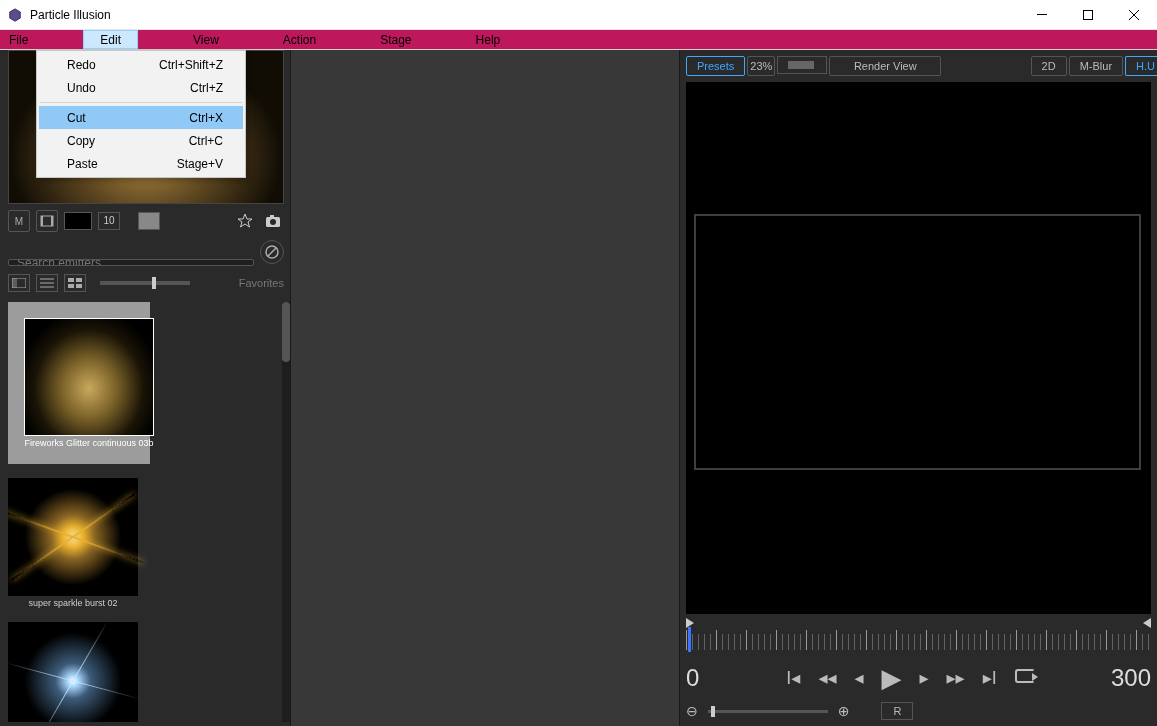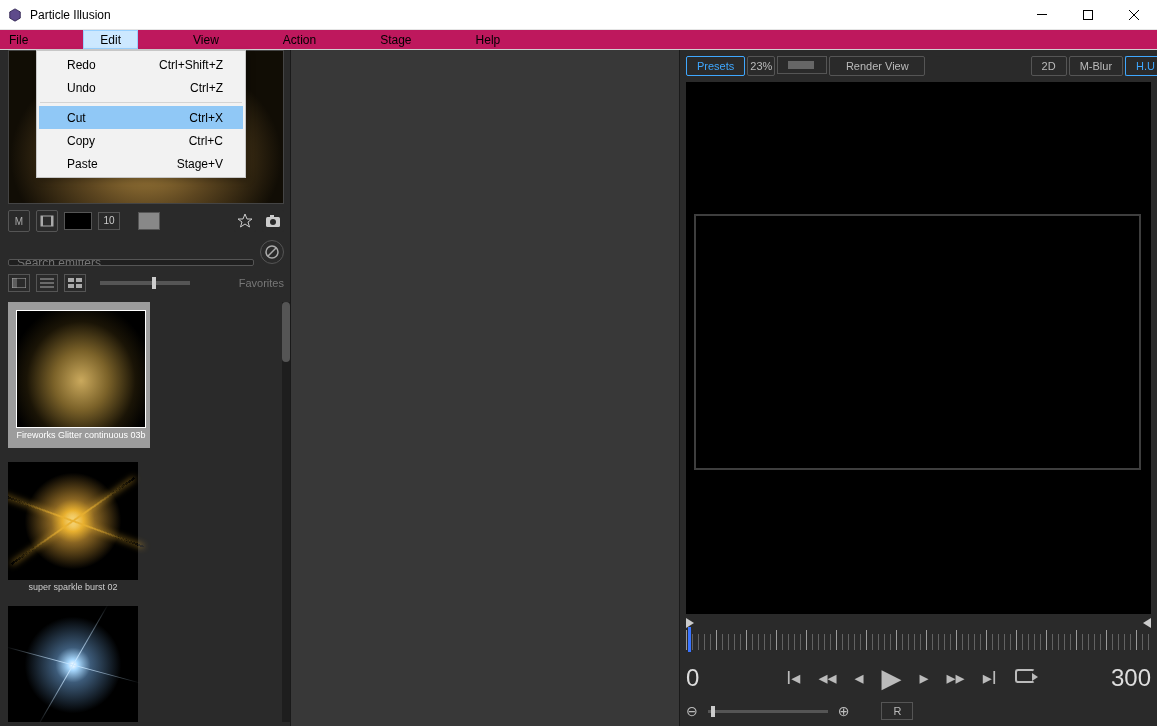--- a/index.html
+++ b/index.html
@@ -43,21 +43,21 @@
 .viewstrip { position: absolute; left: 8px; top: 222px; width: 276px; height: 22px; display: flex; align-items: center; gap: 6px; color: #777; font-size: 11px; }
 .viewstrip .viewbtn { width: 22px; height: 18px; border: 1px solid #555; display: flex; align-items: center; justify-content: center; color: #aaa; font-size: 10px; }
 .viewstrip .slider { width: 90px; height: 4px; background: #555; position: relative; margin-left: 8px; }
 .viewstrip .slider .knob { position: absolute; left: 52px; top: -4px; width: 4px; height: 12px; background: #ccc; }
 .viewstrip .favlabel { margin-left: auto; }
 
 
 .emitterlist { position: absolute; left: 8px; top: 252px; width: 276px; height: 420px; overflow: hidden; }
 .emitteritem { position: relative; margin-bottom: 14px; }
 .emitteritem .thumb { width: 130px; height: 118px; background: #000; display: block; }
-.emitteritem.selected { background: #9c9c9c; padding: 8px; width: 142px; }
+.emitteritem.selected { background: #9c9c9c; padding: 16px; width: 142px; }
 .emitteritem.selected .thumb { border: 1px solid #fff; }
 .emitteritem .cap { font-size: 9px; color: #ccc; text-align: center; width: 130px; margin-top: 2px; white-space: nowrap; overflow: hidden; }
 .emitteritem.selected .cap { color: #fff; }
 .thumb.fireworks { background: radial-gradient(ellipse at 50% 60%, #caa95d 0%, #7b6229 30%, #1a1406 60%, #000 80%); }
 .thumb.sparkle { background: radial-gradient(circle at 50% 50%, #fff1b0 0%, #e8b030 12%, rgba(200,140,30,.6) 25%, #000 55%); position: relative; }
 .thumb.sparkle::before, .thumb.sparkle::after { content:""; position:absolute; left:50%; top:50%; background: linear-gradient(90deg, transparent, #e8b030 50%, transparent); }
 .thumb.sparkle::before { width: 150px; height: 2px; transform: translate(-50%, -50%) rotate(20deg); box-shadow: 0 0 6px #e8b030; }
 .thumb.sparkle::after  { width: 150px; height: 2px; transform: translate(-50%, -50%) rotate(-35deg); box-shadow: 0 0 6px #e8b030; }
 .thumb.bluestar { background: radial-gradient(circle at 50% 50%, #fff 0%, #a8d9ff 6%, rgba(80,140,200,.5) 20%, #000 55%); position: relative; }
 .thumb.bluestar::before, .thumb.bluestar::after { content:""; position:absolute; left:50%; top:50%; background: linear-gradient(90deg, transparent, #c8e6ff 50%, transparent); width: 140px; height: 1px; }
@@ -69,21 +69,21 @@
 
 
 .midpanel { position: absolute; left: 290px; top: 0; width: 390px; height: 676px; background: #383838; border-left: 1px solid #1a1a1a; border-right: 1px solid #1a1a1a; }
 
 
 .rightpanel { position: absolute; left: 680px; top: 0; width: 477px; height: 676px; background: #2a2a2a; }
 .righttoolbar { position: absolute; left: 6px; top: 6px; right: 0; height: 22px; display: flex; gap: 2px; align-items: flex-start; font-size: 11px; }
 .righttoolbar .tb { height: 20px; line-height: 18px; padding: 0 10px; border: 1px solid #555; border-radius: 2px; color: #bbb; text-align: center; }
 .righttoolbar .tb.active { color: #3fa8ff; border-color: #3fa8ff; }
 .righttoolbar .tb.pct { width: 28px; padding: 0; }
-.righttoolbar .tb.wide { width: 96px; }
+.righttoolbar .tb.wide { width: 112px; }
 .righttoolbar .barbox { width: 50px; height: 18px; border: 1px solid #555; position: relative; }
 .righttoolbar .barbox .bar { position: absolute; left: 10px; top: 4px; width: 26px; height: 8px; background: #666; }
 
 .viewport { position: absolute; left: 6px; top: 32px; width: 465px; height: 532px; background: #000; }
 .viewport .frame { position: absolute; left: 8px; top: 132px; width: 447px; height: 256px; border: 2px solid #3e3e3e; }
 
 .playhead { position: absolute; left: 6px; top: 568px; width: 465px; height: 10px; }
 .playhead .tri-l { position:absolute; left:0; top:0; width:0; height:0; border-left:8px solid #ccc; border-top:5px solid transparent; border-bottom:5px solid transparent; }
 .playhead .tri-r { position:absolute; right:0; top:0; width:0; height:0; border-right:8px solid #ccc; border-top:5px solid transparent; border-bottom:5px solid transparent; }
 

